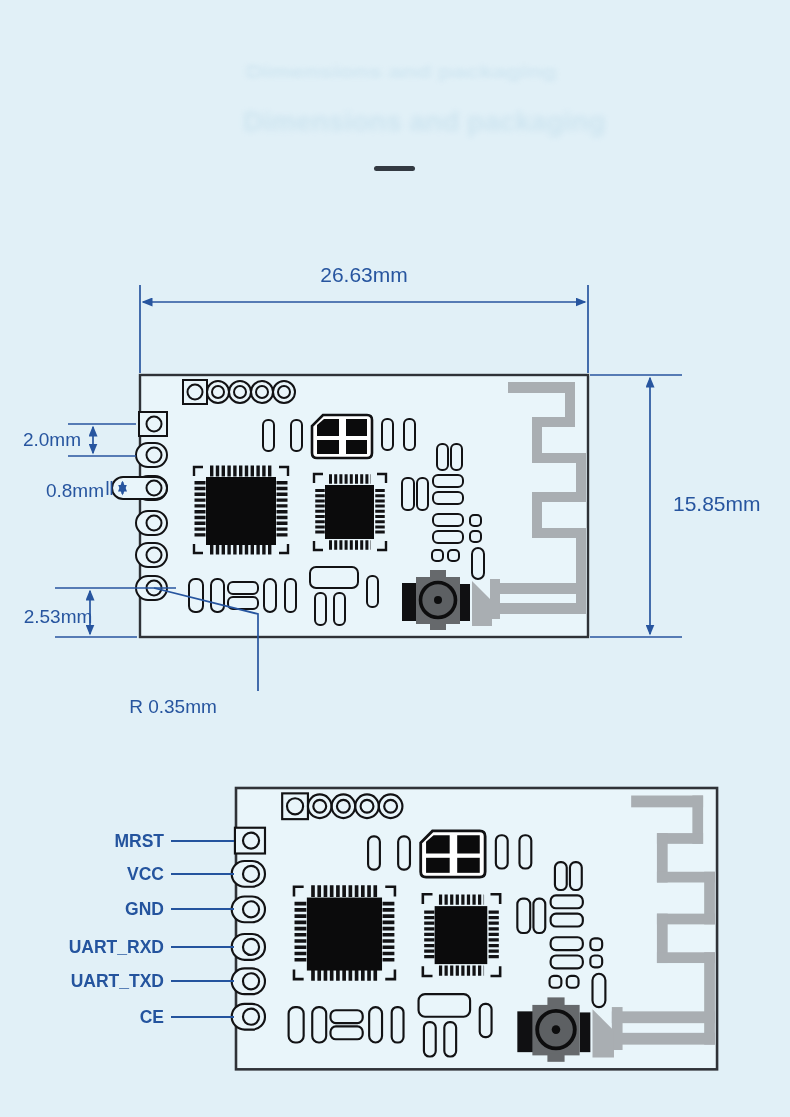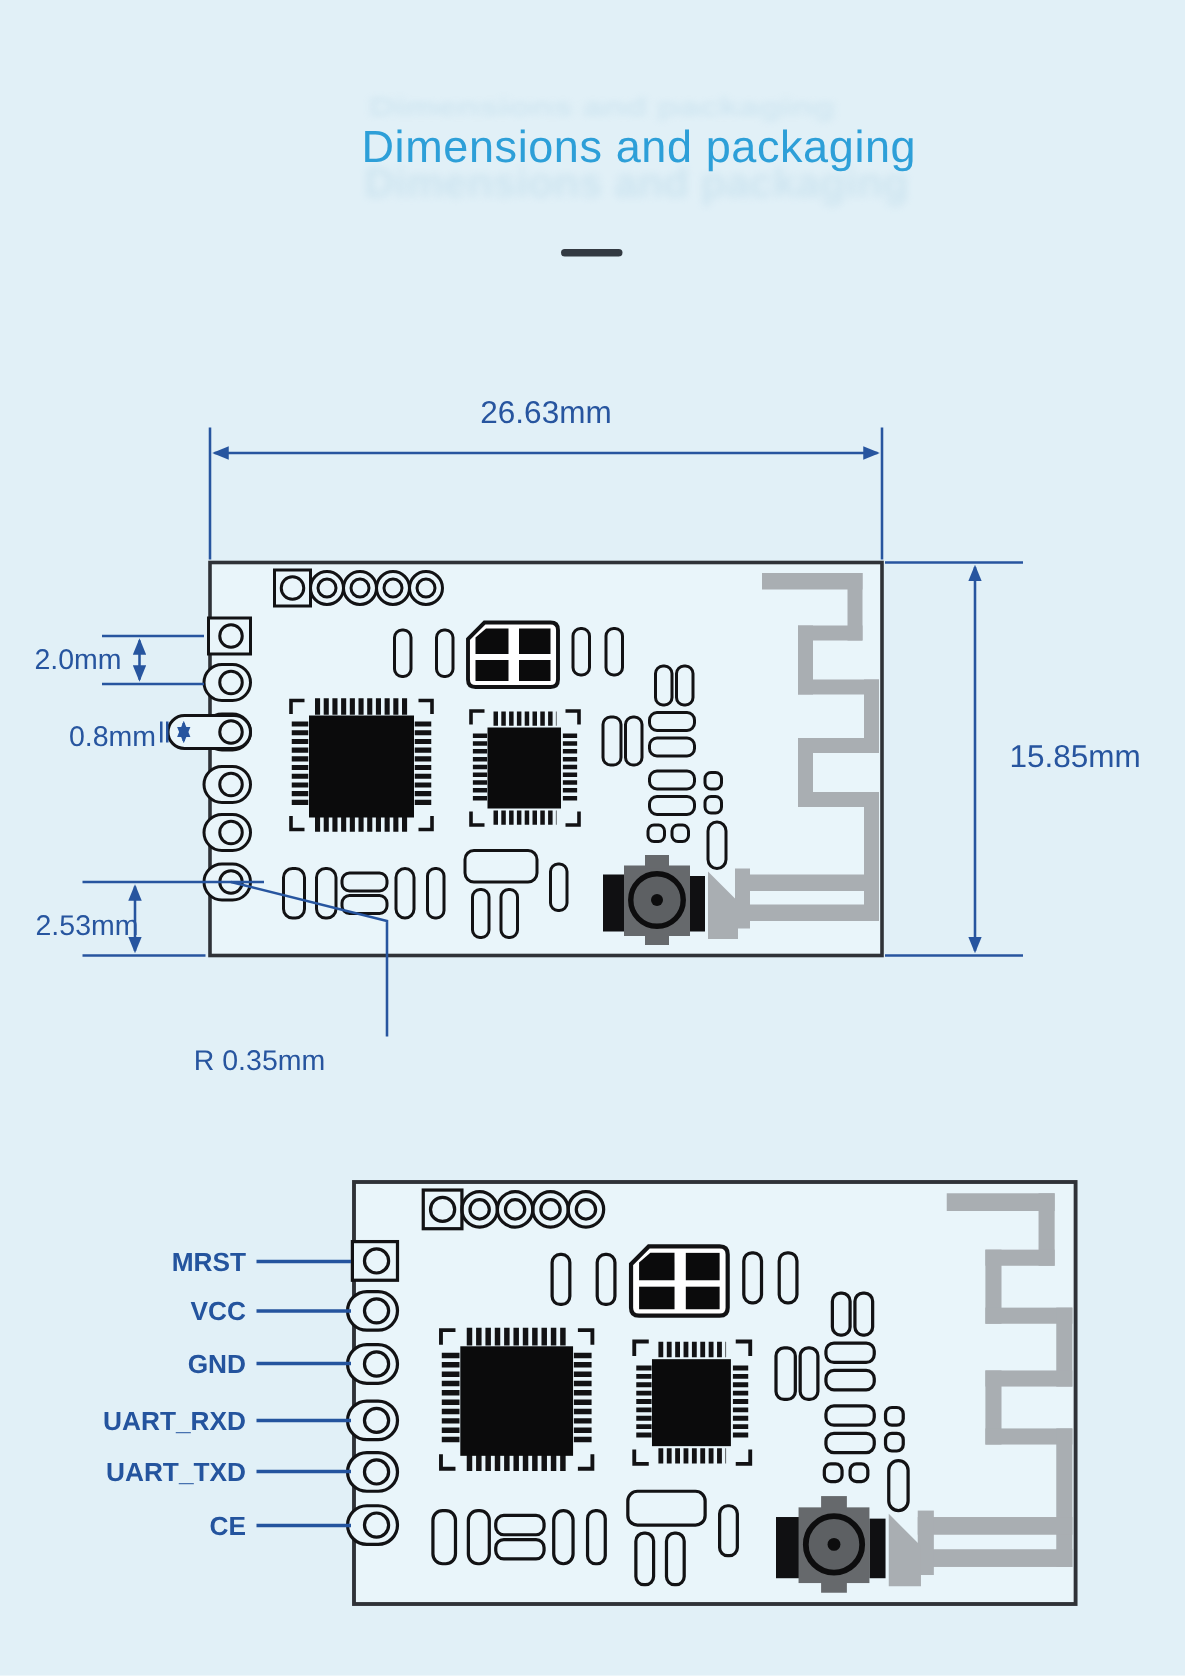--- a/index.html
+++ b/index.html
@@ -49,21 +49,20 @@
   .pintx{fill:#24549e;font-family:"Liberation Sans",sans-serif;font-weight:bold;font-size:17.5px;}
   .pinln{stroke:#24549e;stroke-width:2.2;}
   .ant{fill:#a9aeb2;}
 </style>
 </head>
 <body>
 
 <div class="page">
 
   <div class="ghost ghost-a">Dimensions and packaging</div>
-  <h1 class="title">Dimensions and packaging</h1>
   <div class="ghost ghost-b">Dimensions and packaging</div>
   <div class="divider"></div>
 
   <svg class="diagram" width="790" height="1117" viewBox="0 0 790 1117">
     <defs>
       <marker id="ah" markerUnits="userSpaceOnUse" markerWidth="11" markerHeight="9" refX="9.5" refY="4.5" orient="auto-start-reverse">
         <path d="M0,0 L11,4.5 L0,9 Z" fill="#27559f"></path>
       </marker>
 
       <g id="pcb">

